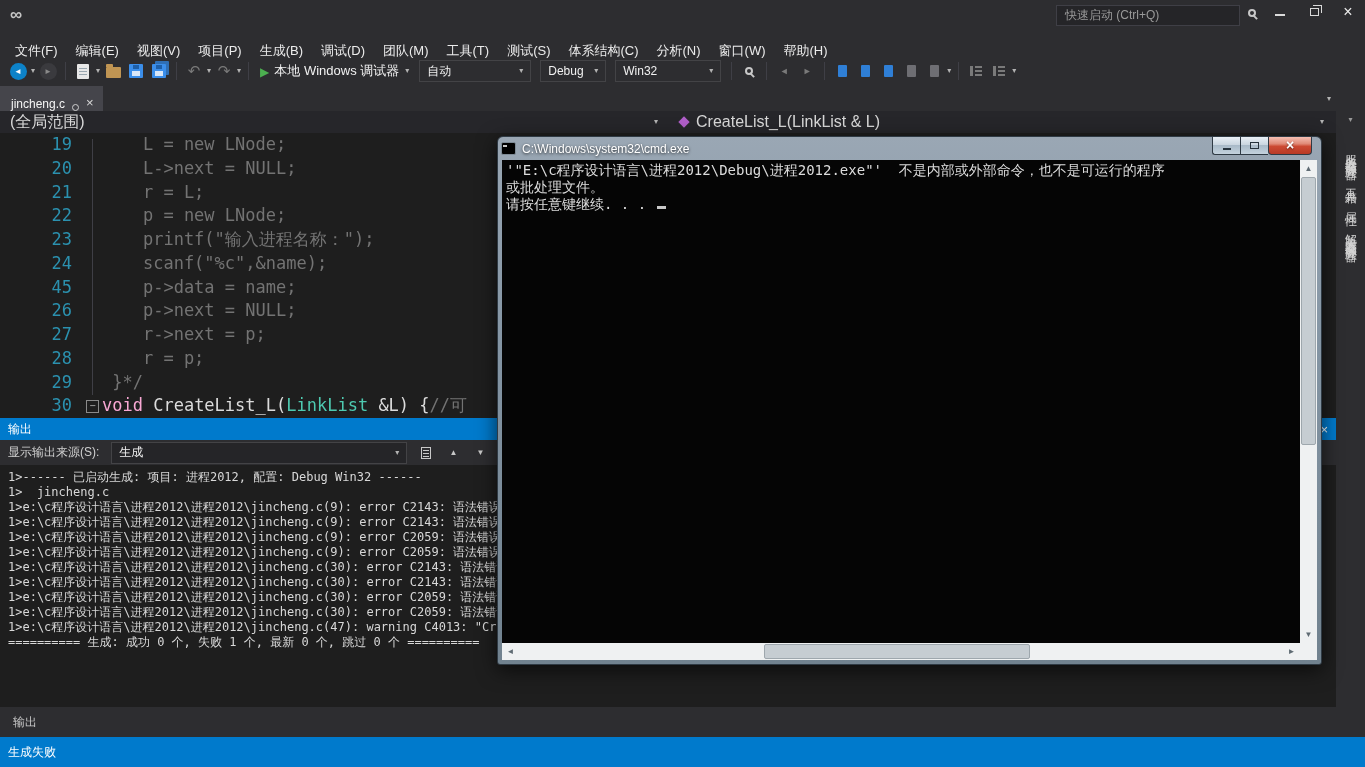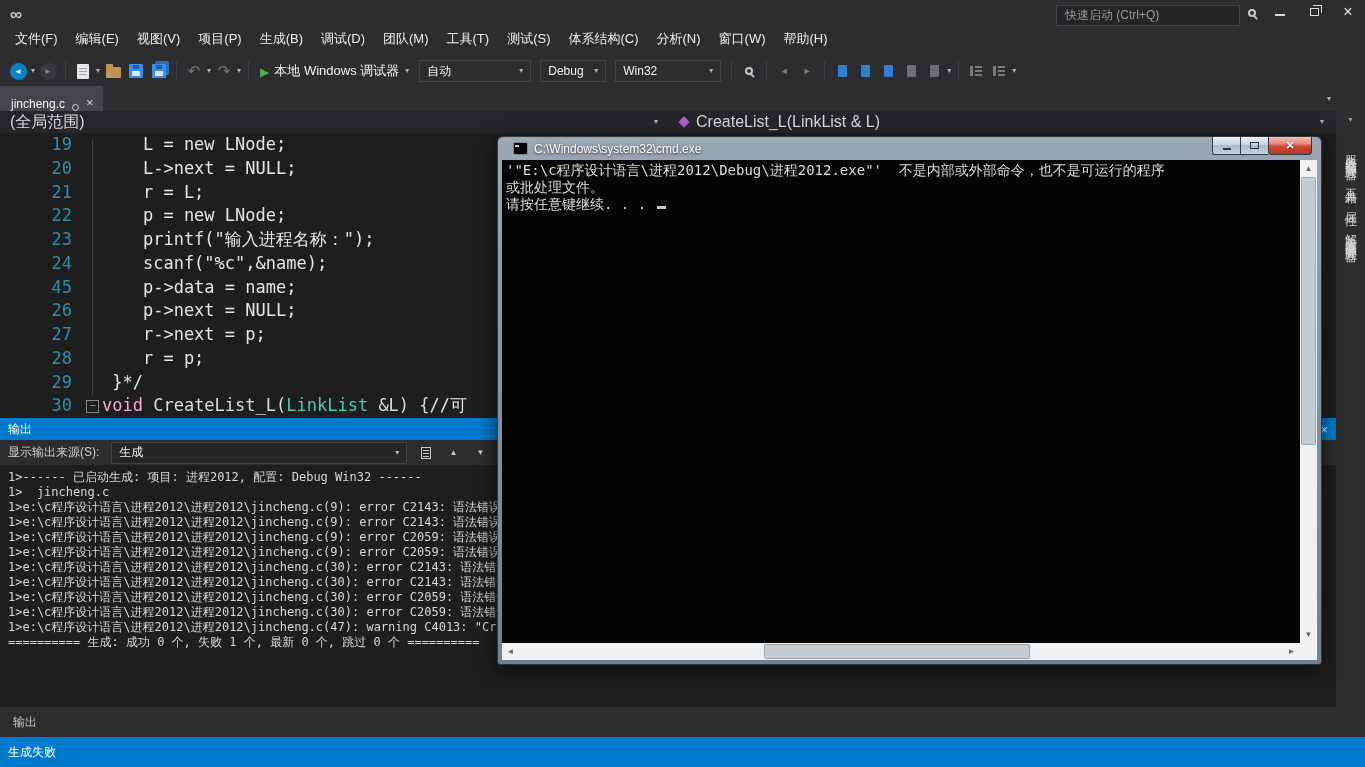--- a/index.html
+++ b/index.html
@@ -17,21 +17,21 @@
 .mag::after{content:"";position:absolute;right:-4px;bottom:-3px;width:6px;height:2px;background:#C8C8C8;transform:rotate(45deg)}
 .tb-mag{position:absolute;left:1248px;top:9px}
 .win-btns{position:absolute;right:0;top:0;height:24px;display:flex}
 .wbtn{width:34px;height:24px;display:flex;align-items:center;justify-content:center}
 .g-minbar{width:10px;height:2px;background:#DADADA;margin-top:6px}
 .g-restore{width:9px;height:8px;border:1px solid #DADADA;position:relative;background:transparent}
 .g-restore::before{content:"";position:absolute;left:2px;top:-4px;width:8px;height:7px;border:1px solid #DADADA;border-bottom:none;border-left:none}
 .g-x::before{content:"×";font-size:16px;color:#EBEBEB;line-height:1}
 
 
-.menubar{position:absolute;left:0;top:26px;width:1365px;height:26px;display:flex;align-items:center;padding-left:6px}
+.menubar{position:absolute;left:0;top:38px;width:1365px;height:26px;display:flex;align-items:center;padding-left:6px}
 .menu-item{font-size:13px;color:#ECECEC;padding:0 9px;height:26px;line-height:26px;white-space:nowrap}
 
 
 .toolbar{position:absolute;left:0;top:56px;width:1365px;height:30px;display:flex;align-items:center;padding-left:8px;gap:3px}
 .tbi{height:22px;min-width:20px;display:flex;align-items:center;justify-content:center;flex:none}
 .sep{width:1px;height:18px;background:#3F3F46;margin:0 4px;flex:none}
 .caret{font-size:8px;color:#B3B3B3;line-height:1;flex:none}
 .caret::before{content:"▾"}
 .circle{width:17px;height:17px;border-radius:50%;display:flex;align-items:center;justify-content:center;font-size:8px}
 .circle.back{background:#0D82C8;color:#fff}
@@ -81,21 +81,21 @@
 .nav-combo .caret{position:absolute;right:12px}
 .method-icon{width:8px;height:8px;background:#B05EC9;margin-right:8px;transform:rotate(45deg);flex:none}
 
 
 .editor{position:absolute;left:0;top:133px;width:1336px;height:285px;background:#1E1E1E;font-family:"DejaVu Sans Mono","Liberation Mono",monospace;overflow:hidden}
 .code-line{display:flex;height:23.75px;line-height:23.75px;font-size:17px}
 .ln{width:84px;padding-right:12px;text-align:right;color:#2B91AF;flex:none}
 .fold{width:18px;flex:none}
 .fold.box::before{content:"−";display:block;width:11px;height:11px;border:1px solid #8A8A8A;font-size:10px;line-height:9px;text-align:center;color:#AAA;margin:6px 0 0 2px;background:#1E1E1E}
 .code{white-space:pre}
-.c-comment{color:#e5e5e5}
+.c-comment{color:#737373}
 .c-kw{color:#f9a8d4}
 .c-type{color:#4EC9B0}
 .c-plain{color:#DCDCDC}
 .outline-line{position:absolute;left:92px;top:6px;width:1px;height:256px;background:#3F3F46}
 
 
 .outpanel{position:absolute;left:0;top:418px;width:1336px;height:319px;background:#1E1E1E;display:flex;flex-direction:column}
 .out-header{height:22px;background:#007ACC;display:flex;align-items:center;padding:0 8px;flex:none}
 .out-header .t{font-size:12px;color:#FFF}
 .oh-icons{margin-left:auto;display:flex;gap:12px;align-items:center}
@@ -122,21 +122,21 @@
 .statusbar{position:absolute;left:0;top:737px;width:1365px;height:30px;background:#007ACC;display:flex;align-items:center;padding-left:8px}
 .statusbar span{font-size:12px;color:#FFF}
 
 
 .right-rail{position:absolute;left:1336px;top:111px;width:29px;height:626px;background:#2D2D30;display:flex;flex-direction:column;align-items:center}
 .rail-caret{margin:5px 0 12px;color:#9A9A9A}
 .rail-tab{writing-mode:vertical-rl;font-size:12px;color:#D4D4D4;margin:9px 0;letter-spacing:2px;white-space:nowrap}
 
 
 .cmd{position:absolute;left:497px;top:136px;width:825px;height:529px;background:linear-gradient(180deg,#9AA7B4 0%,#8495A4 40%,#71828F 100%);border:1px solid #2F3A44;border-radius:6px 6px 3px 3px;box-shadow:0 5px 20px rgba(0,0,0,.65);z-index:30}
-.cmd-titlebar{height:23px;display:flex;align-items:center;padding-left:15px;position:relative}
+.cmd-titlebar{height:23px;display:flex;align-items:center;padding-left:3px;position:relative}
 .cmd-ico{width:15px;height:13px;background:#000;border:1px solid #7E8B96;border-radius:2px;position:relative;flex:none}
 .cmd-ico::before{content:"";position:absolute;left:1px;top:2px;width:4px;height:2px;background:#C8C8C8}
 .cmd-title{font-size:12px;color:#FFF;margin-left:6px;text-shadow:0 1px 3px rgba(0,0,0,.8);white-space:nowrap}
 .cmd-btns{position:absolute;right:9px;top:0;display:flex}
 .cbtn{width:28px;height:18px;border:1px solid #2F3A44;border-top:none;display:flex;align-items:center;justify-content:center;background:linear-gradient(180deg,#E9F0F6 0%,#CBD6E0 45%,#A9BAC8 50%,#C4D2DD 100%)}
 .cbtn.first{border-radius:0 0 0 3px;border-right:none}
 .cbtn.mid{border-right:none}
 .cbtn.close{width:44px;border-radius:0 0 4px 4px;background:linear-gradient(180deg,#F5BFB3 0%,#E08A77 40%,#CC4A33 55%,#B83A26 100%)}
 .g-cmin{width:8px;height:2px;background:#26323C;margin-top:7px}
 .g-cmax{width:9px;height:7px;border:1px solid #26323C}

